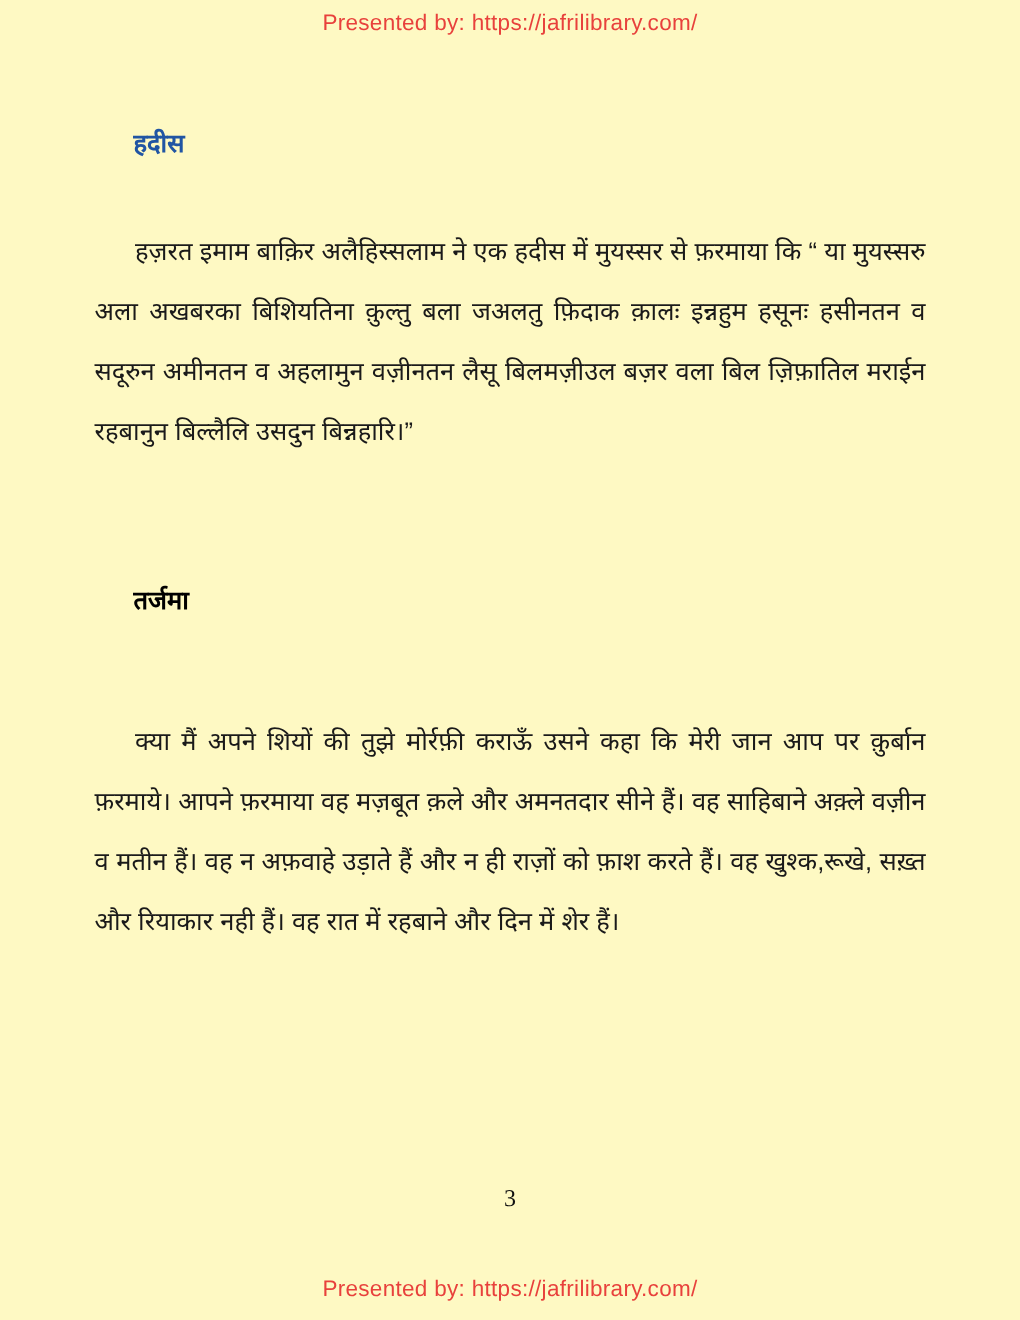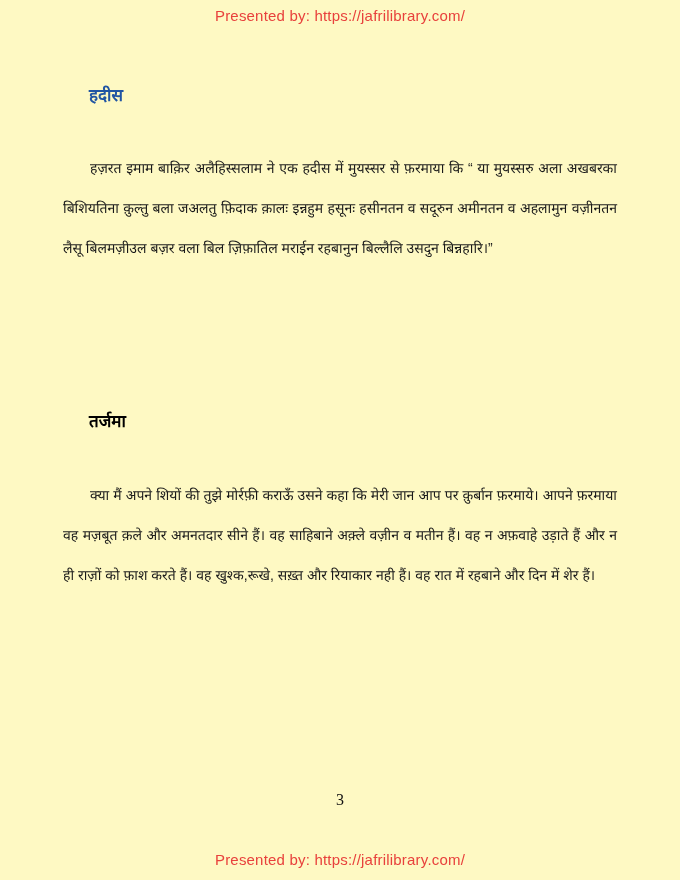--- a/index.html
+++ b/index.html
@@ -31,26 +31,26 @@
     position: absolute;
     left: 89px;
     font-size: 17px;
     font-weight: bold;
     color: #000000;
     font-family: "Liberation Sans", "DejaVu Sans", sans-serif;
     text-align: center;
   }
   .heading-blue { color: #2155a3; }
   .heading-hadees { top: 83px; }
-  .heading-tarjuma { top: 409px; }
+  .heading-tarjuma { top: 388px; }
   .body-para {
     position: absolute;
     left: 63px;
     width: 554px;
-    font-size: 14px;
+    font-size: 17px;
     line-height: 40px;
     color: #1a1a1a;
     text-align: justify;
     text-indent: 27px;
     font-family: "Liberation Sans", "DejaVu Sans", sans-serif;
   }
   .para-hadees { top: 148px; }
   .para-tarjuma { top: 475px; }
   .page-number {
     position: absolute;

